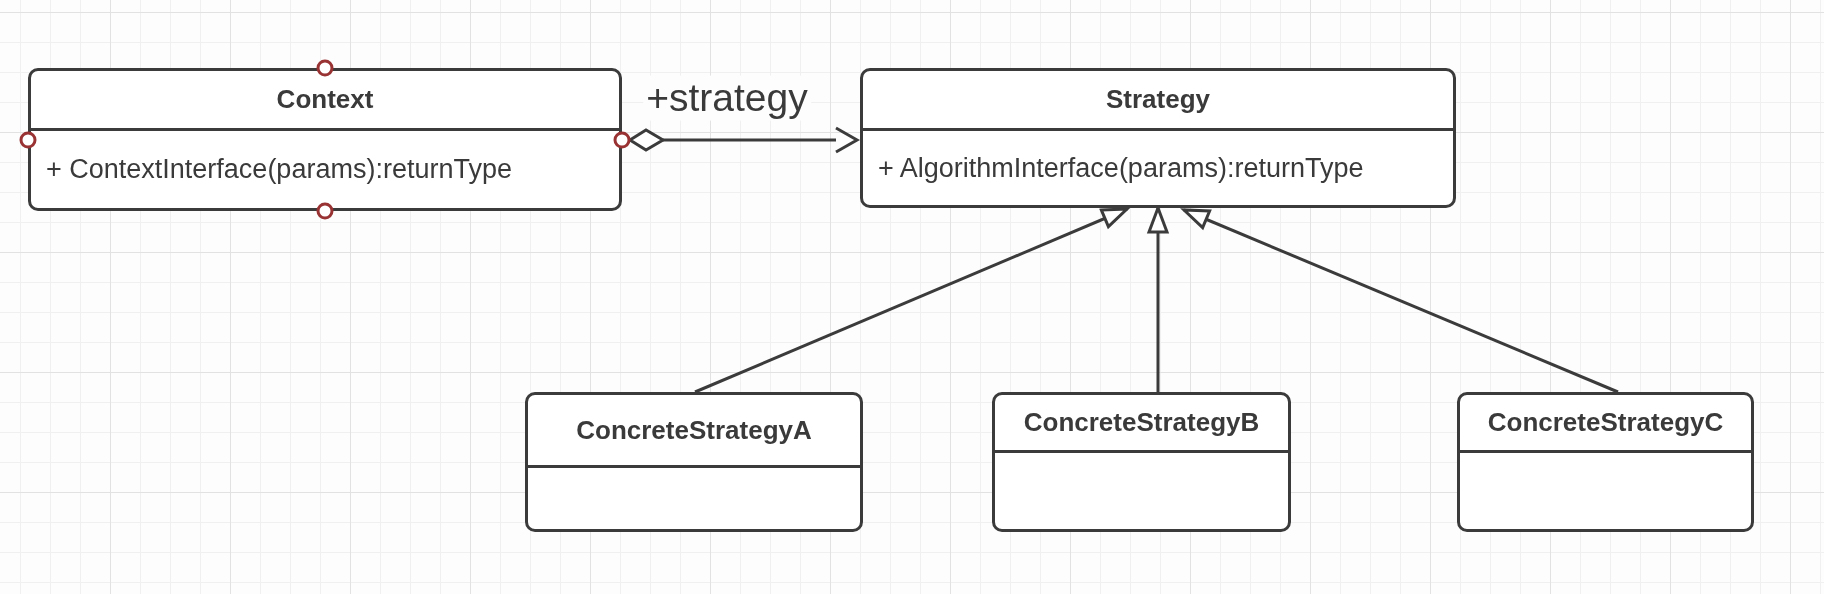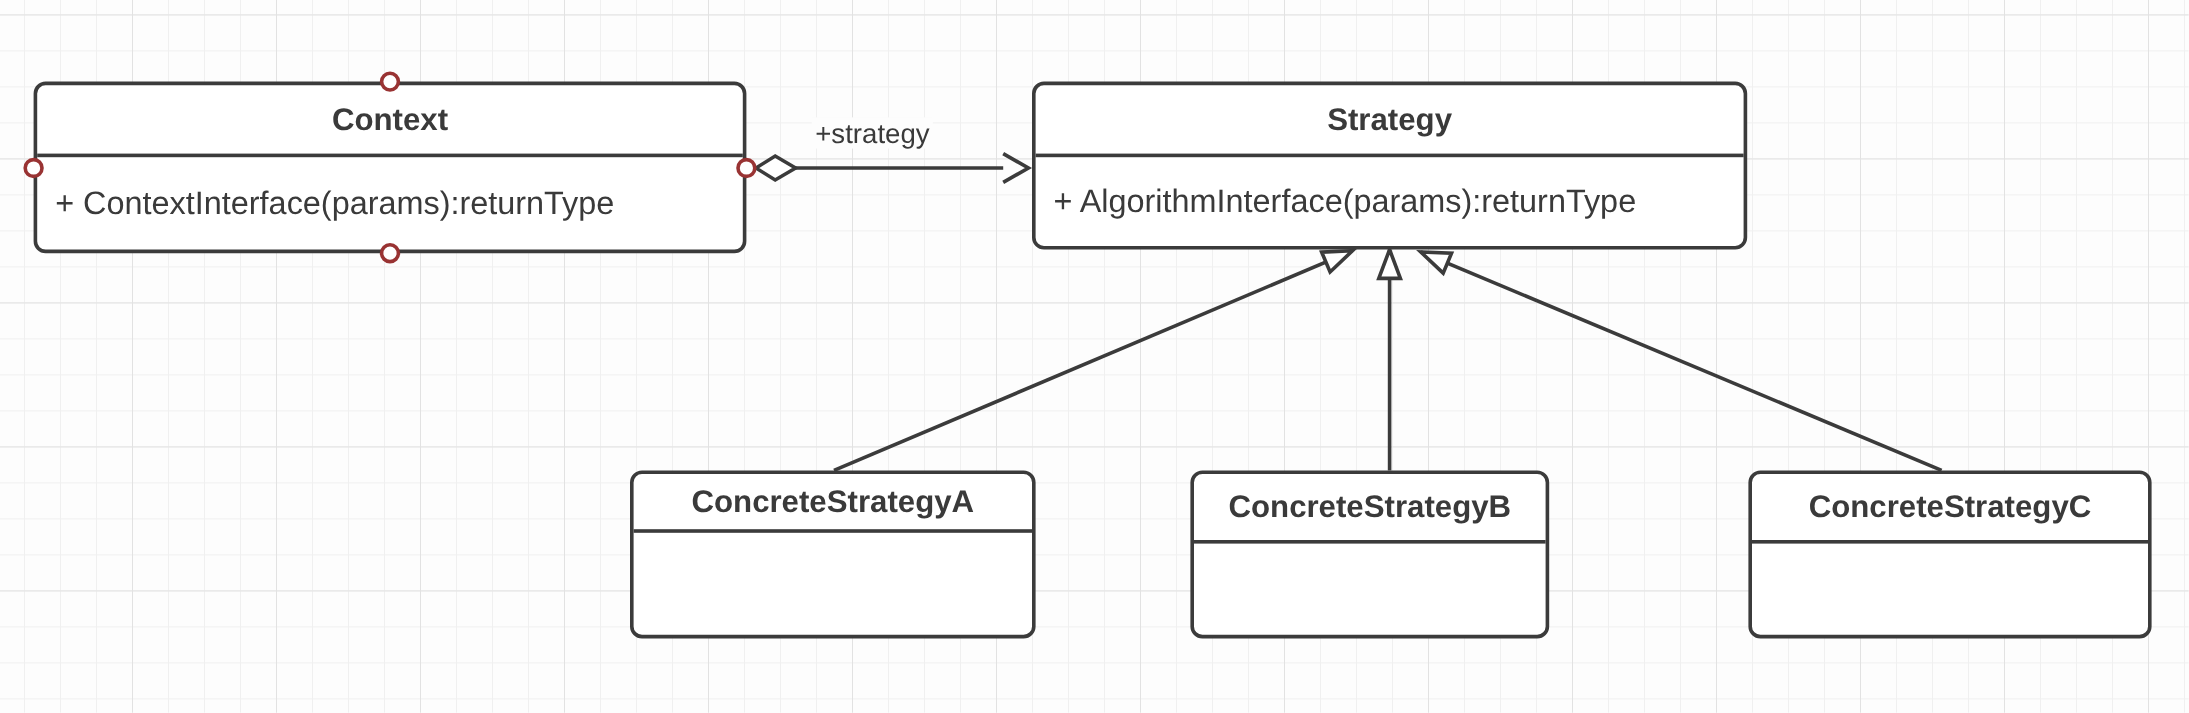--- a/index.html
+++ b/index.html
@@ -46,23 +46,23 @@
     flex:0 0 auto;
   }
   .uml-body{
     flex:1 1 auto;
     display:flex;align-items:center;
     padding-left:15px;
     font-size:27px;color:var(--text);
     white-space:nowrap;overflow:hidden;
   }
   .edge-label{
-    position:absolute;left:727px;top:111px;
+    position:absolute;left:727px;top:98px;
     transform:translate(-50%,-50%);
-    font-size:23px;color:var(--text);
+    font-size:39px;color:var(--text);
     background:var(--canvas-bg);
     padding:0 3px;line-height:1.15;
     white-space:nowrap;
   }
   .handle{
     position:absolute;width:17px;height:17px;
     border:3px solid var(--handle);
     border-radius:50%;
     background:var(--node-fill);
     transform:translate(-50%,-50%);
@@ -95,30 +95,30 @@
     <div class="uml-title" style="height:60px">Context</div>
     <div class="uml-body">+ ContextInterface(params):returnType</div>
   </div>
 
   <div class="uml-class" style="left:860px;top:68px;width:596px;height:140px">
     <div class="uml-title" style="height:60px">Strategy</div>
     <div class="uml-body">+ AlgorithmInterface(params):returnType</div>
   </div>
 
   <div class="uml-class" style="left:525px;top:392px;width:338px;height:140px">
-    <div class="uml-title" style="height:49px">ConcreteStrategyA</div>
+    <div class="uml-title" style="height:73px">ConcreteStrategyA</div>
     <div class="uml-body"></div>
   </div>
 
   <div class="uml-class" style="left:992px;top:392px;width:299px;height:140px">
     <div class="uml-title" style="height:58px">ConcreteStrategyB</div>
     <div class="uml-body"></div>
   </div>
 
-  <div class="uml-class" style="left:1457px;top:392px;width:336px;height:140px">
+  <div class="uml-class" style="left:1457px;top:392px;width:297px;height:140px">
     <div class="uml-title" style="height:58px">ConcreteStrategyC</div>
     <div class="uml-body"></div>
   </div>
 
   <div class="edge-label">+strategy</div>
 
   <div class="handle" style="left:325px;top:68px"></div>
   <div class="handle" style="left:28px;top:140px"></div>
   <div class="handle" style="left:622px;top:140px"></div>
   <div class="handle" style="left:325px;top:211px"></div>

